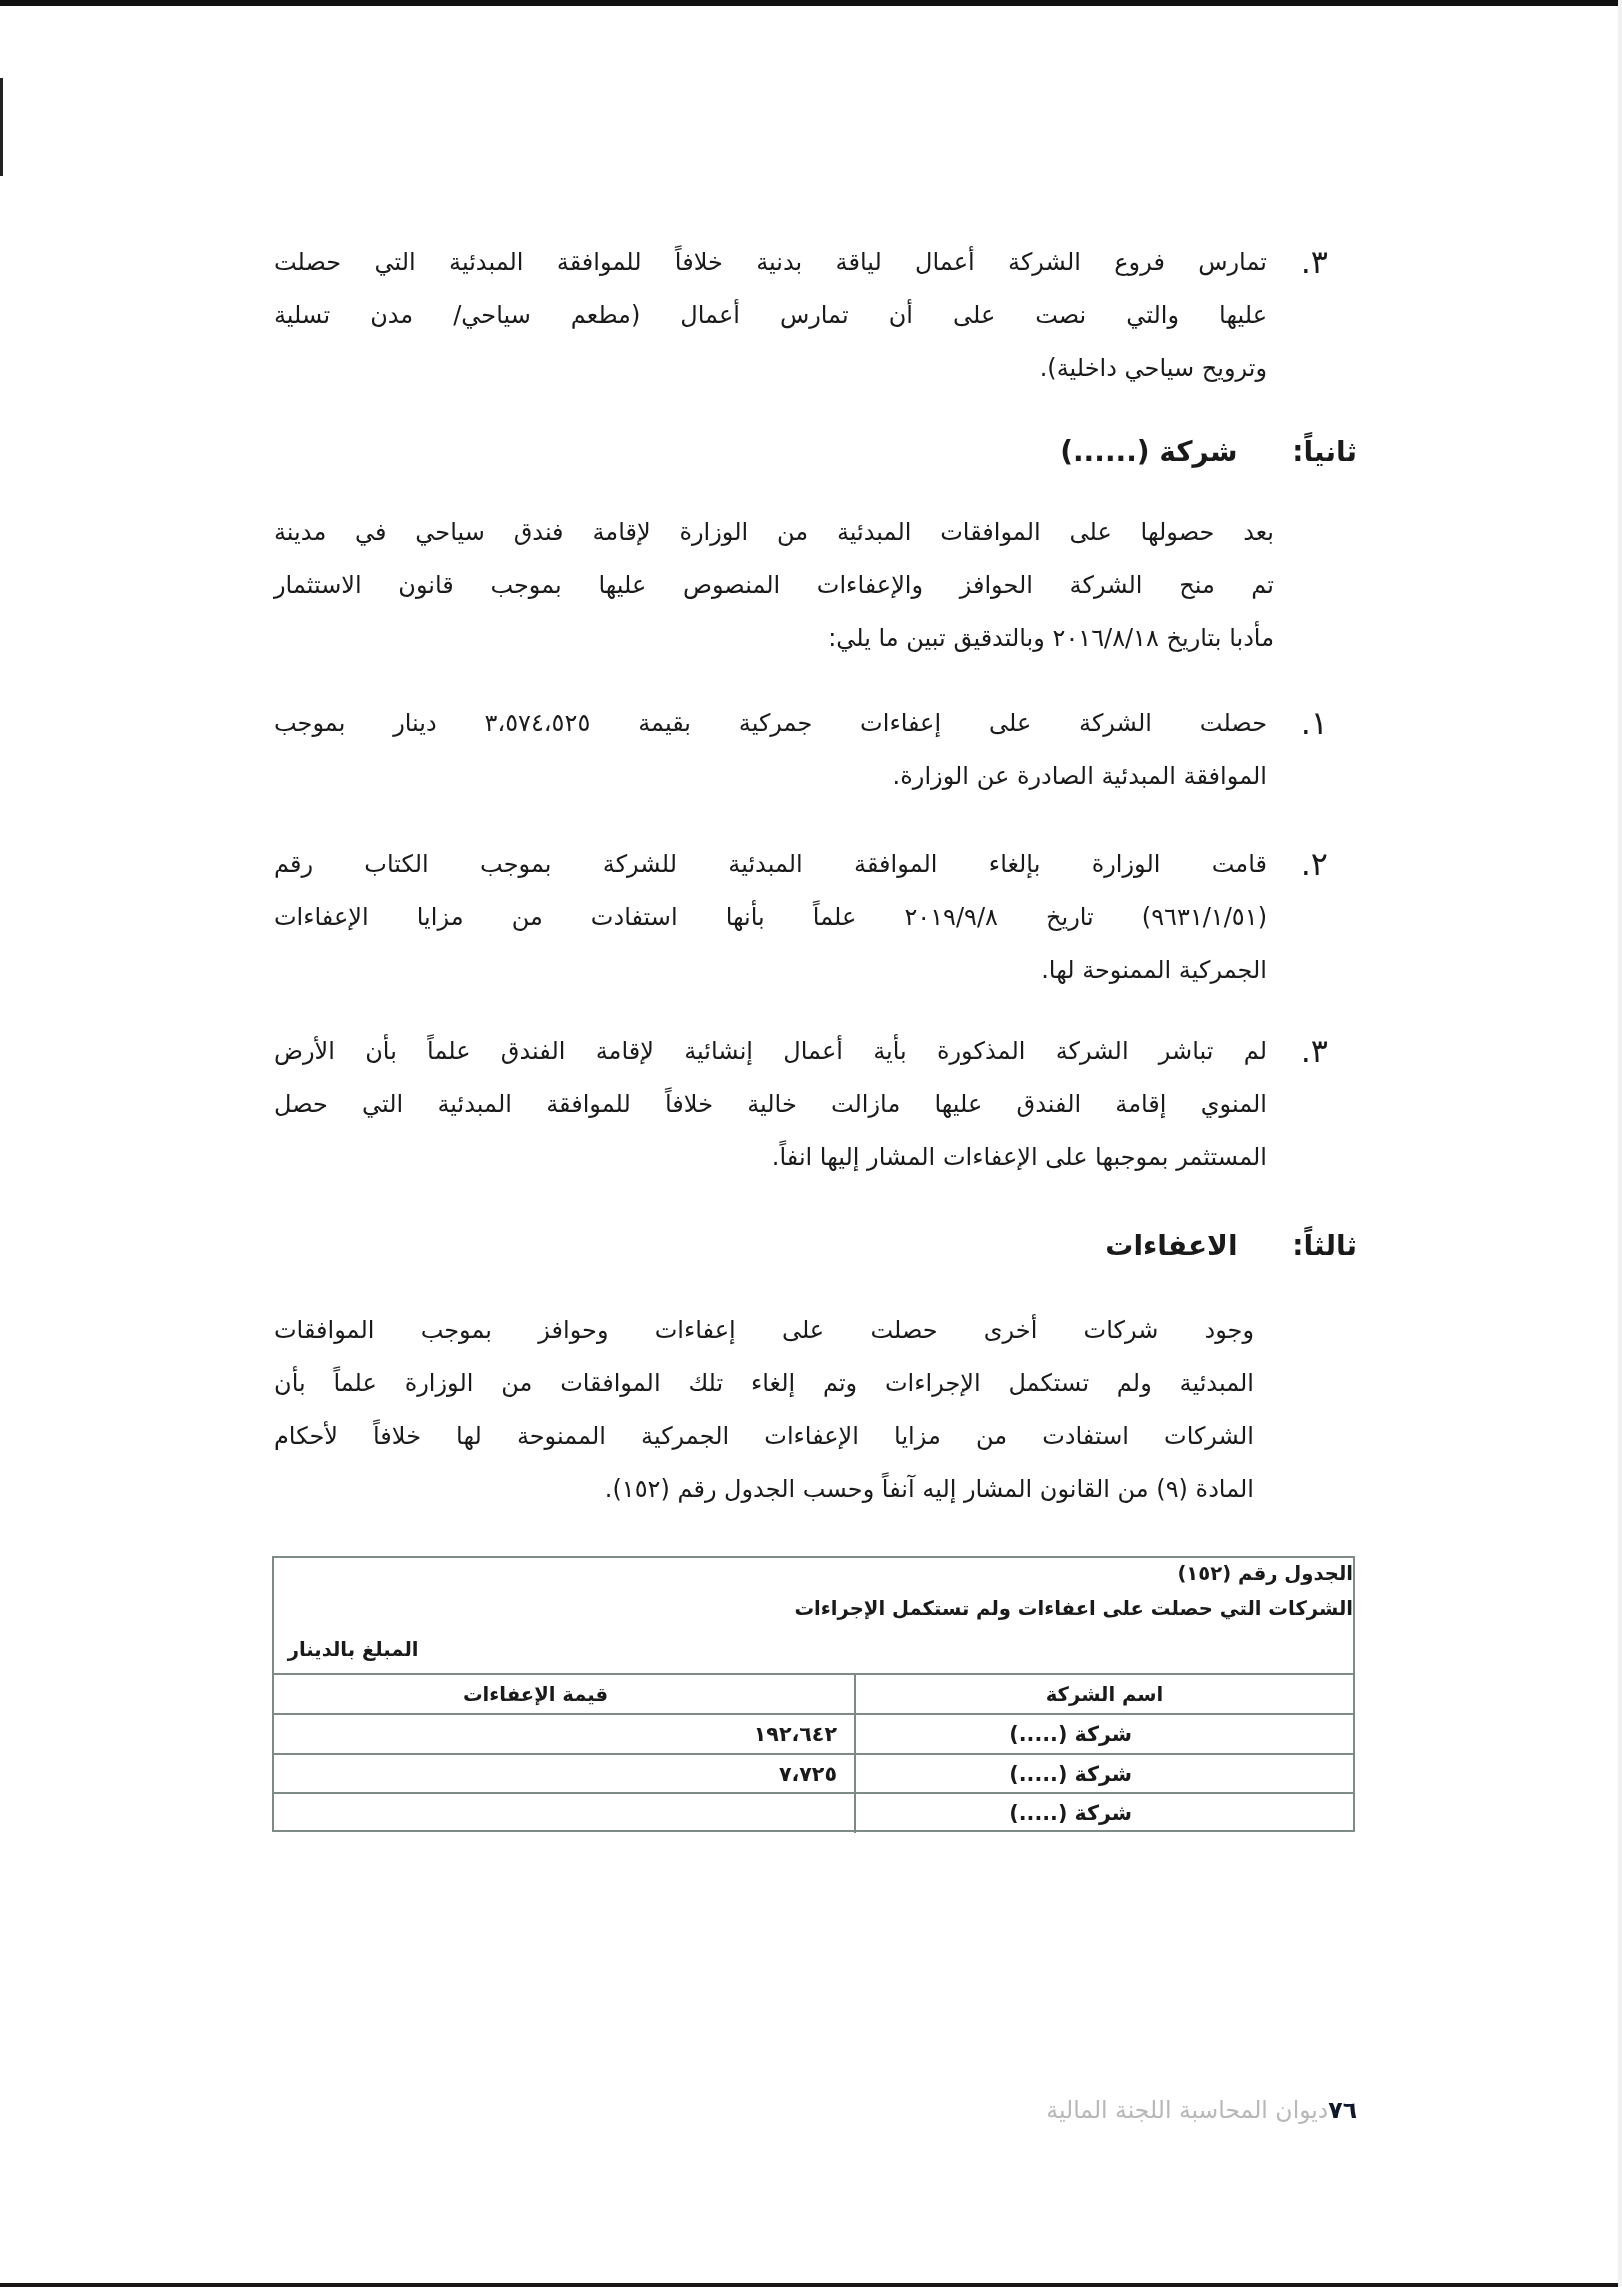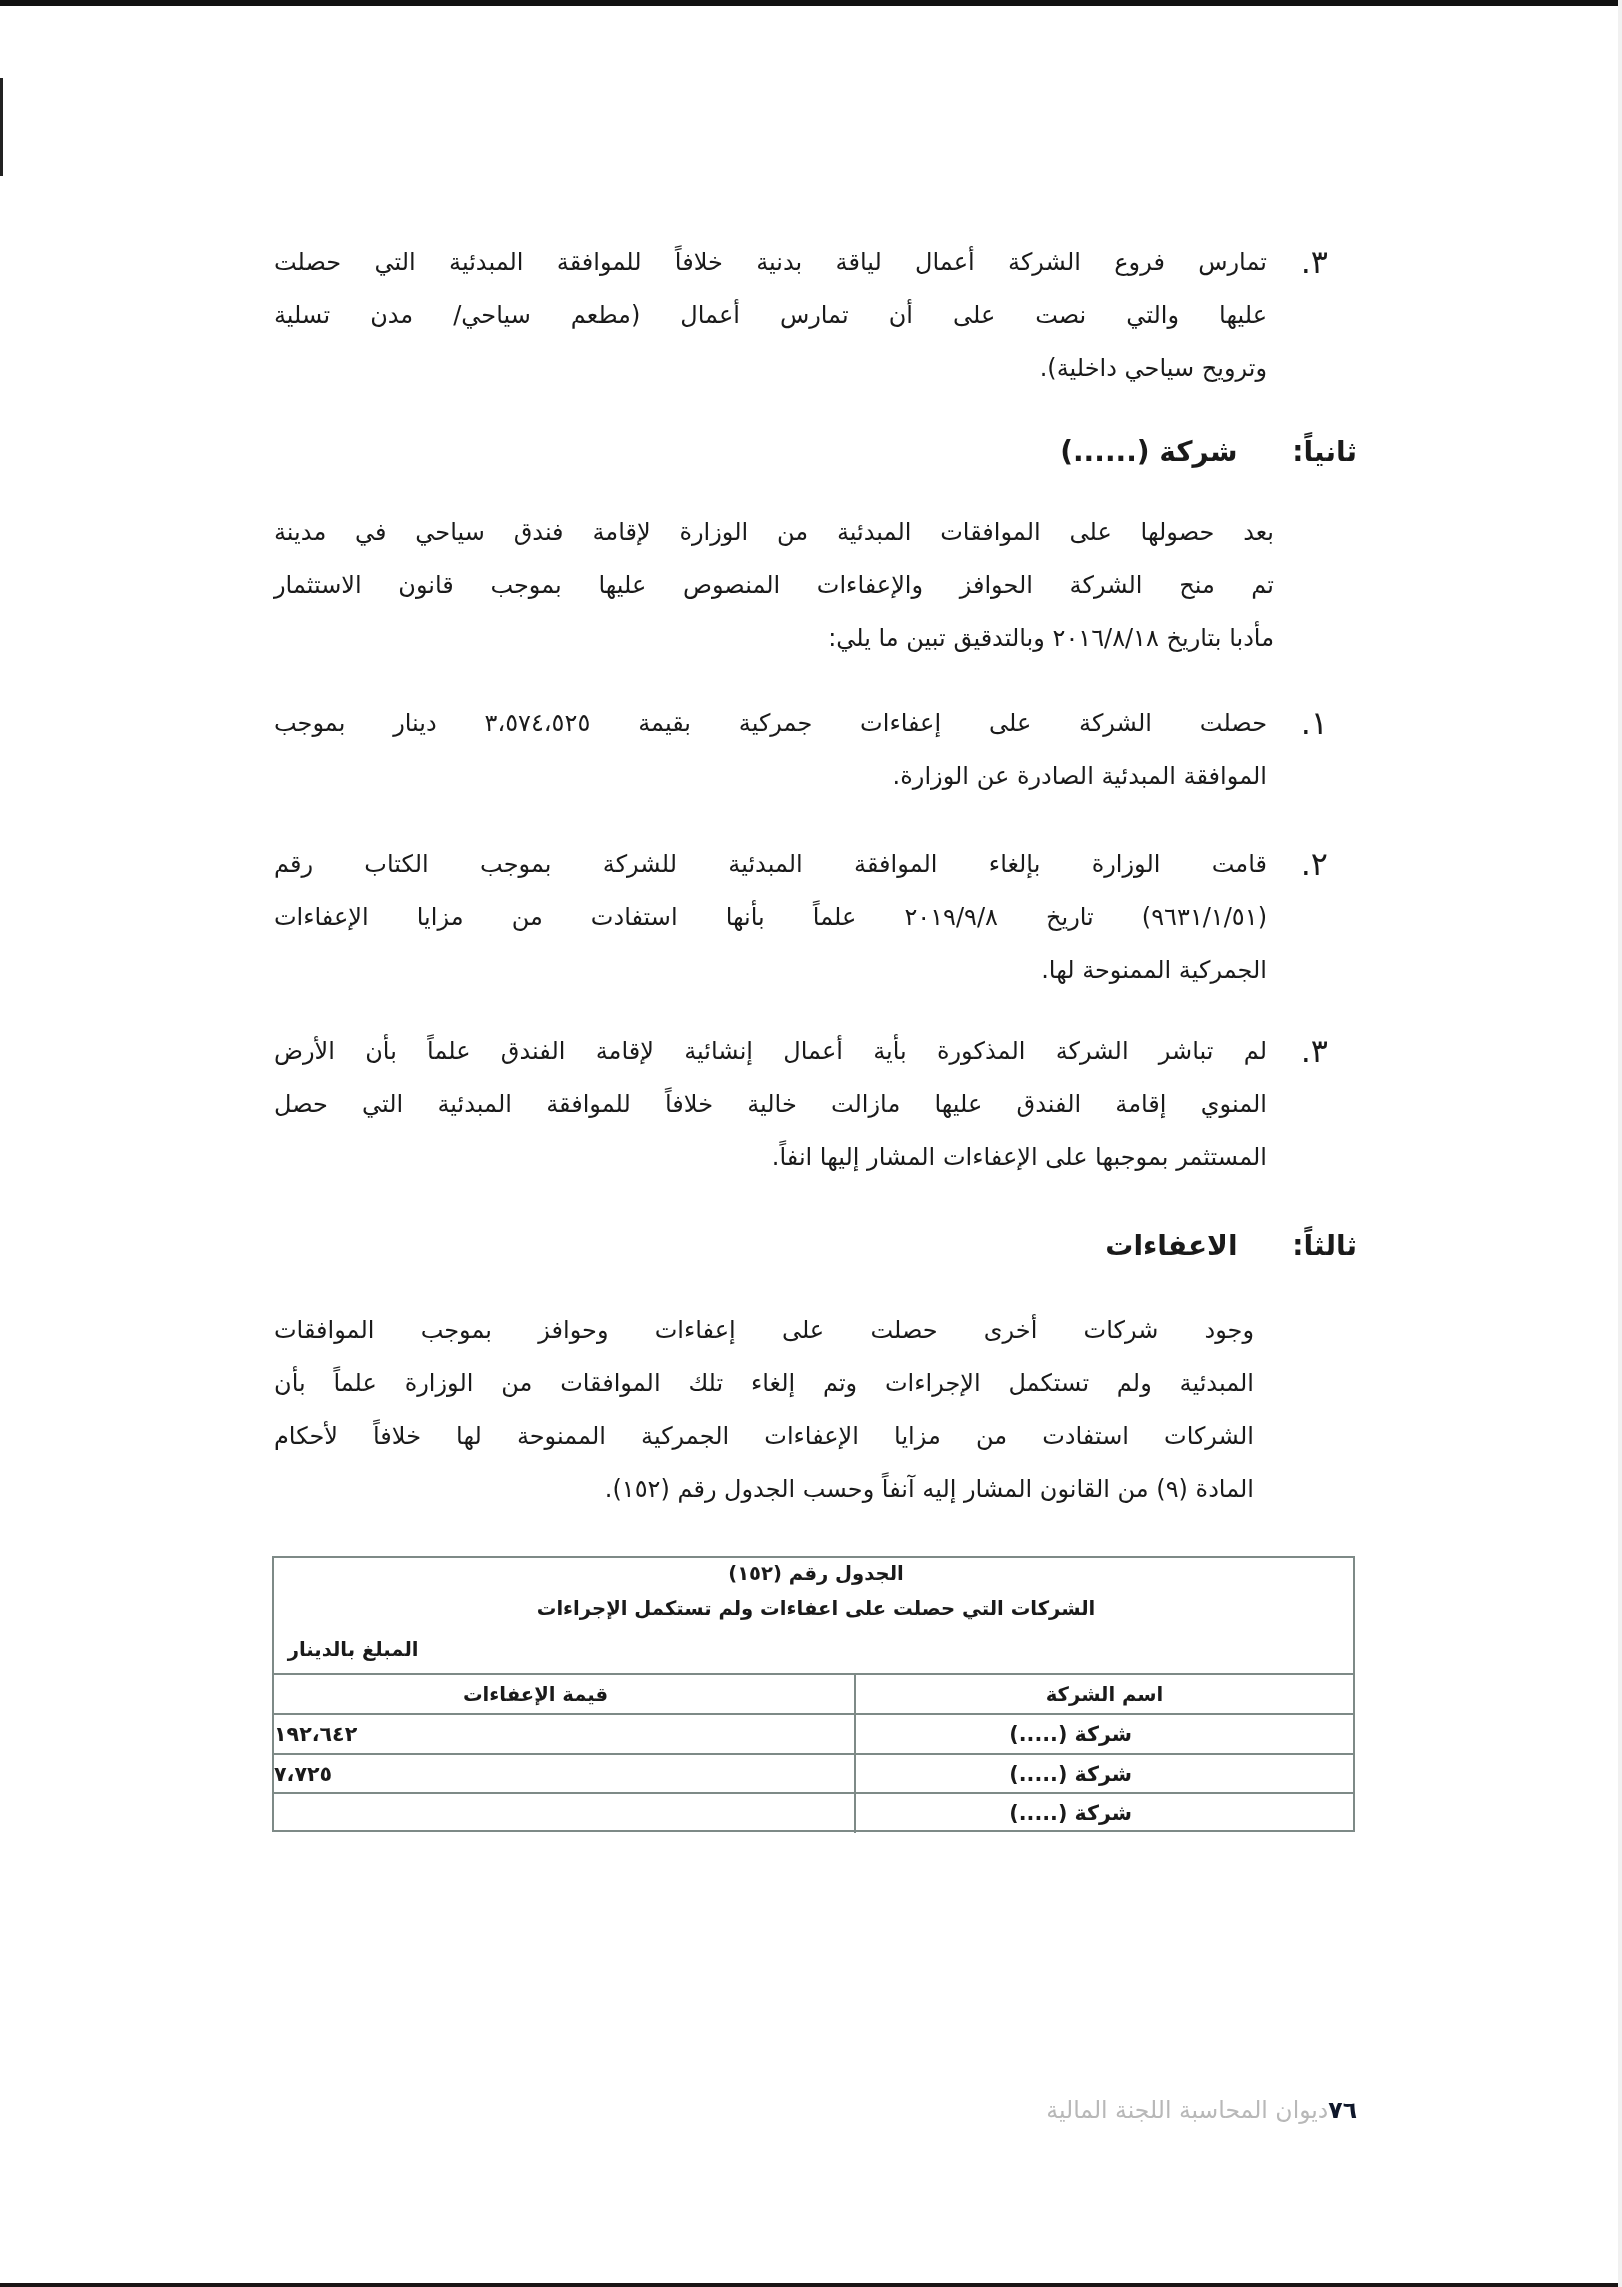--- a/index.html
+++ b/index.html
@@ -20,29 +20,29 @@
   .num { position: absolute; font-size: 32px; line-height: 53px; direction: rtl; }
 
   .heading { position: absolute; direction: rtl; font-size: 28px; font-weight: bold; line-height: 53px; white-space: nowrap; }
   .heading .label { display: inline-block; }
   .heading .title { display: inline-block; margin-right: 45px; }
 
   
   .tbl { position: absolute; left: 272px; top: 1556px; width: 1083px; height: 276px;
          border: 2px solid #7e8a87; box-sizing: border-box; direction: rtl; }
   .tbl .caption { position: absolute; left: 0; right: 0; top: 0; height: 115px; }
-  .tbl .cap1, .tbl .cap2 { position: absolute; left: 5px; right: 0; text-align: center; font-weight: bold; font-size: 19.6px; }
+  .tbl .cap1, .tbl .cap2 { position: absolute; left: 5px; right: 0; text-align: right; font-weight: bold; font-size: 19.6px; }
   .tbl .cap1 { top: 3.9px; }
   .tbl .cap2 { top: 39px; }
   .tbl .unit { position: absolute; left: 13.7px; top: 80px; font-weight: bold; font-size: 19.6px; }
   .tbl .row { position: absolute; left: 0; right: 0; height: 39px; border-top: 2px solid #7e8a87; }
   .tbl .cell { position: absolute; top: 0; height: 39px; line-height: 39px; font-size: 20.6px; font-weight: bold; }
   .tbl .c-name { right: 0; width: 499px; border-left: 2px solid #7e8a87; box-sizing: border-box; text-align: center; }
   .tbl .c-name.left-pad { text-align: right; padding-right: 221px; }
-  .tbl .c-val { left: 0; width: 582px; text-align: left; padding-right: 19px; box-sizing: border-box; letter-spacing: 2px; }
+  .tbl .c-val { left: 0; width: 582px; text-align: right; padding-right: 19px; box-sizing: border-box; letter-spacing: 2px; }
   .tbl .hdr .cell { font-weight: bold; font-size: 19.6px; }
   .tbl .hdr .c-val { text-align: center; padding-right: 59px; letter-spacing: 0; }
 
   .footer { position: absolute; left: 833px; top: 2096px; width: 524px; direction: rtl; white-space: nowrap; font-size: 23.5px; }
   .footer .pg { font-weight: bold; color: #0f172a; }
   .footer .org { color: #b8b8b8; letter-spacing: 5.9px; }
 </style>
 </head>
 <body>
 

